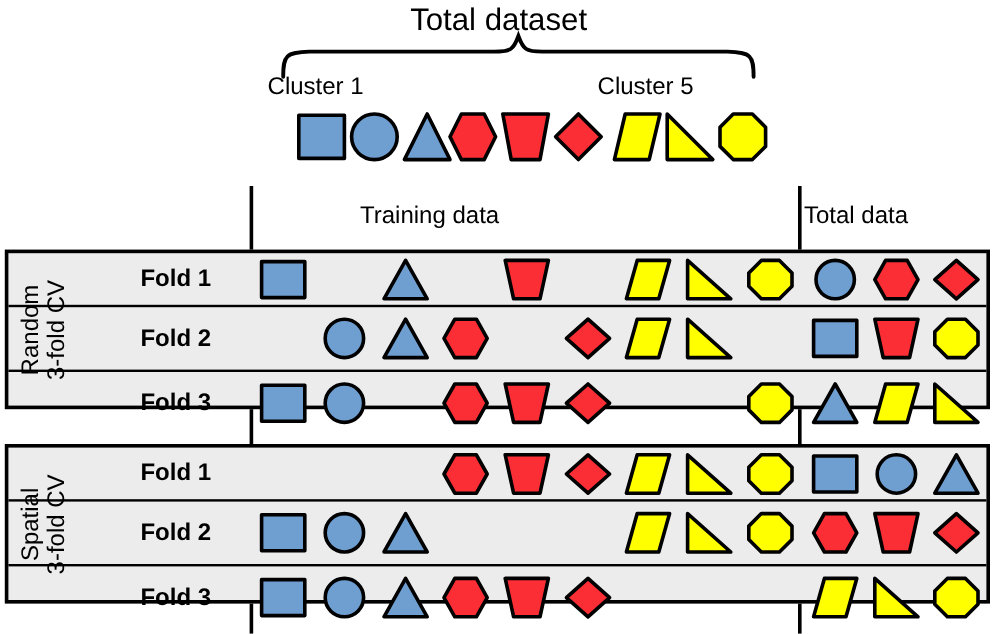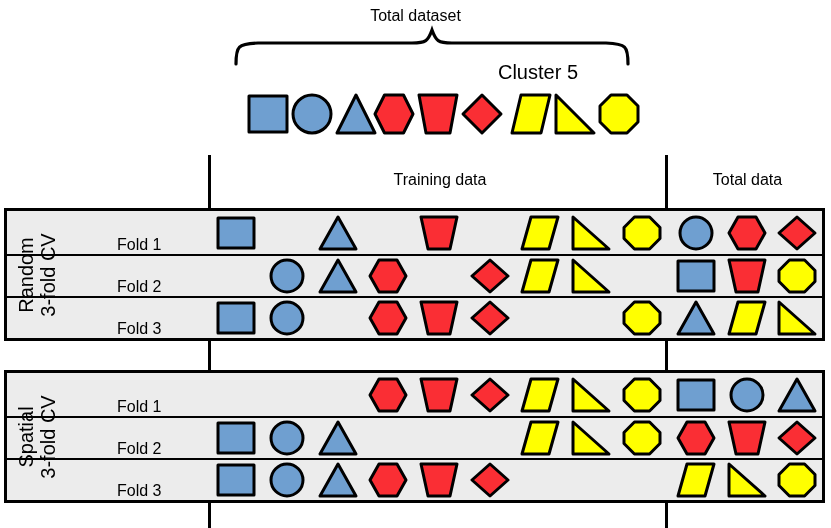--- a/index.html
+++ b/index.html
@@ -9,38 +9,38 @@
     font-family:"Liberation Sans", sans-serif;
     color:#000000;
     position:relative;
     overflow:hidden;
   }
   .stage{position:absolute;left:0;top:0;width:831px;height:528px;}
 
   
   #total-label{
     position:absolute;left:0;top:4px;width:831px;
-    text-align:center;font-size:16px;line-height:24px;
+    text-align:center;font-size:26px;line-height:24px;
   }
   #brace-svg{position:absolute;left:232px;top:30px;}
   .cluster-title{
     position:absolute;top:60px;font-size:20px;line-height:24px;
     text-align:center;width:150px;
   }
   #cluster-1-title{left:188px;}
   #cluster-2-title{left:322px;}
   #cluster-3-title{left:463px;}
   .cluster-row{position:absolute;top:90px;height:50px;}
   #cluster-1-shapes{left:246px;}
   #cluster-2-shapes{left:372px;}
   #cluster-3-shapes{left:509px;}
   .cluster-row .slot{display:inline-block;width:44px;height:50px;vertical-align:top;}
 
   
-  .col-header{position:absolute;top:168px;font-size:16px;line-height:24px;text-align:center;}
+  .col-header{position:absolute;top:168px;font-size:20px;line-height:24px;}
   #training-header{left:300px;width:280px;}
   #test-header{left:670px;width:155px;}
 
   
   .vdiv{position:absolute;width:3px;background:#000000;top:155px;height:373px;}
   #divider-left{left:208px;}
   #divider-right{left:665px;}
 
   
   .cv-block{
@@ -55,28 +55,29 @@
     position:absolute;left:0;top:0;width:60px;height:127px;
     display:flex;align-items:center;justify-content:center;
   }
   .cv-side-label .rot{
     transform:rotate(-90deg);
     white-space:nowrap;
     font-size:20px;line-height:22px;
     text-align:center;
   }
 
-  .fold-row{position:relative;height:42px;box-sizing:border-box;}
+  .fold-row{position:relative;height:54px;box-sizing:border-box;}
   .fold-row + .fold-row{border-top:2px solid #000000;}
   #random-block .fold-row:first-child,#spatial-block .fold-row:first-child{height:43px;}
 
   .fold-label{
     position:absolute;left:60px;top:0;width:145px;height:100%;
-    display:flex;align-items:flex-end;
-    font-size:16px;
+    display:flex;align-items:center;
+    font-size:20px;
+    font-weight:bold;
   }
   .fold-label span{padding-left:50px;}
 
   .train-cells{
     position:absolute;left:205px;top:0;width:457px;height:100%;
   }
   .test-cells{
     position:absolute;left:665px;top:0;width:152px;height:100%;
   }
   .slot{
@@ -97,20 +98,21 @@
 <body>
 
 <div class="stage">
 
   <div id="total-label">Total dataset</div>
 
   <svg id="brace-svg" width="400" height="34" viewBox="0 0 400 34">
     <path d="M4,34 C4,16 6,14 26,13 L180,13 C194,13 196,11 200,0 C204,11 206,13 220,13 L374,13 C394,14 396,16 396,34" fill="none" stroke="#000000" stroke-width="3.2" stroke-linecap="round"></path>
   </svg>
 
+  <div class="cluster-title" id="cluster-1-title">Cluster 1</div>
   <div class="cluster-title" id="cluster-3-title">Cluster 5</div>
 
   <div class="cluster-row" id="cluster-1-shapes"><span class="slot"><span class="shape-wrap">
           <svg width="44" height="44" viewBox="0 0 44 44">
             <rect x="3" y="4" width="38" height="36" fill="#6f9fd0" stroke="#000000" stroke-width="3" stroke-linejoin="round"></rect>
           </svg>
         </span></span><span class="slot"><span class="shape-wrap">
           <svg width="44" height="44" viewBox="0 0 44 44">
             <circle cx="22" cy="22" r="19" fill="#6f9fd0" stroke="#000000" stroke-width="3" stroke-linejoin="round"></circle>
           </svg>

